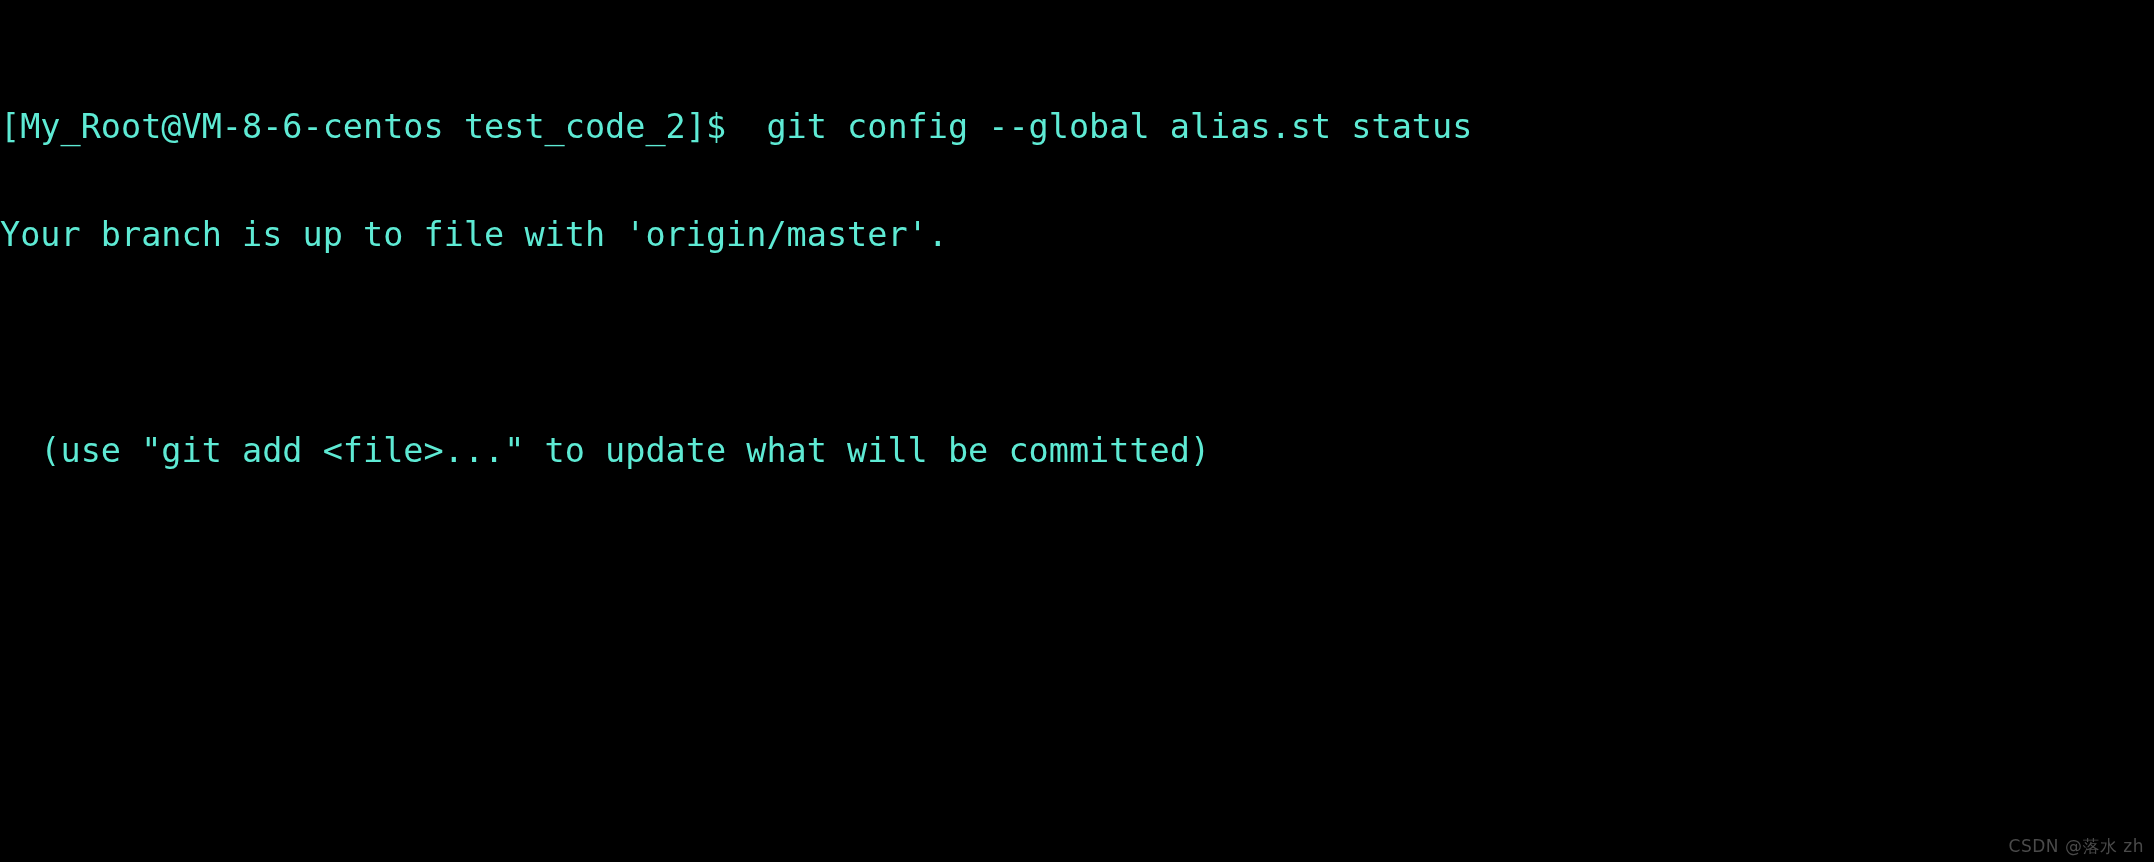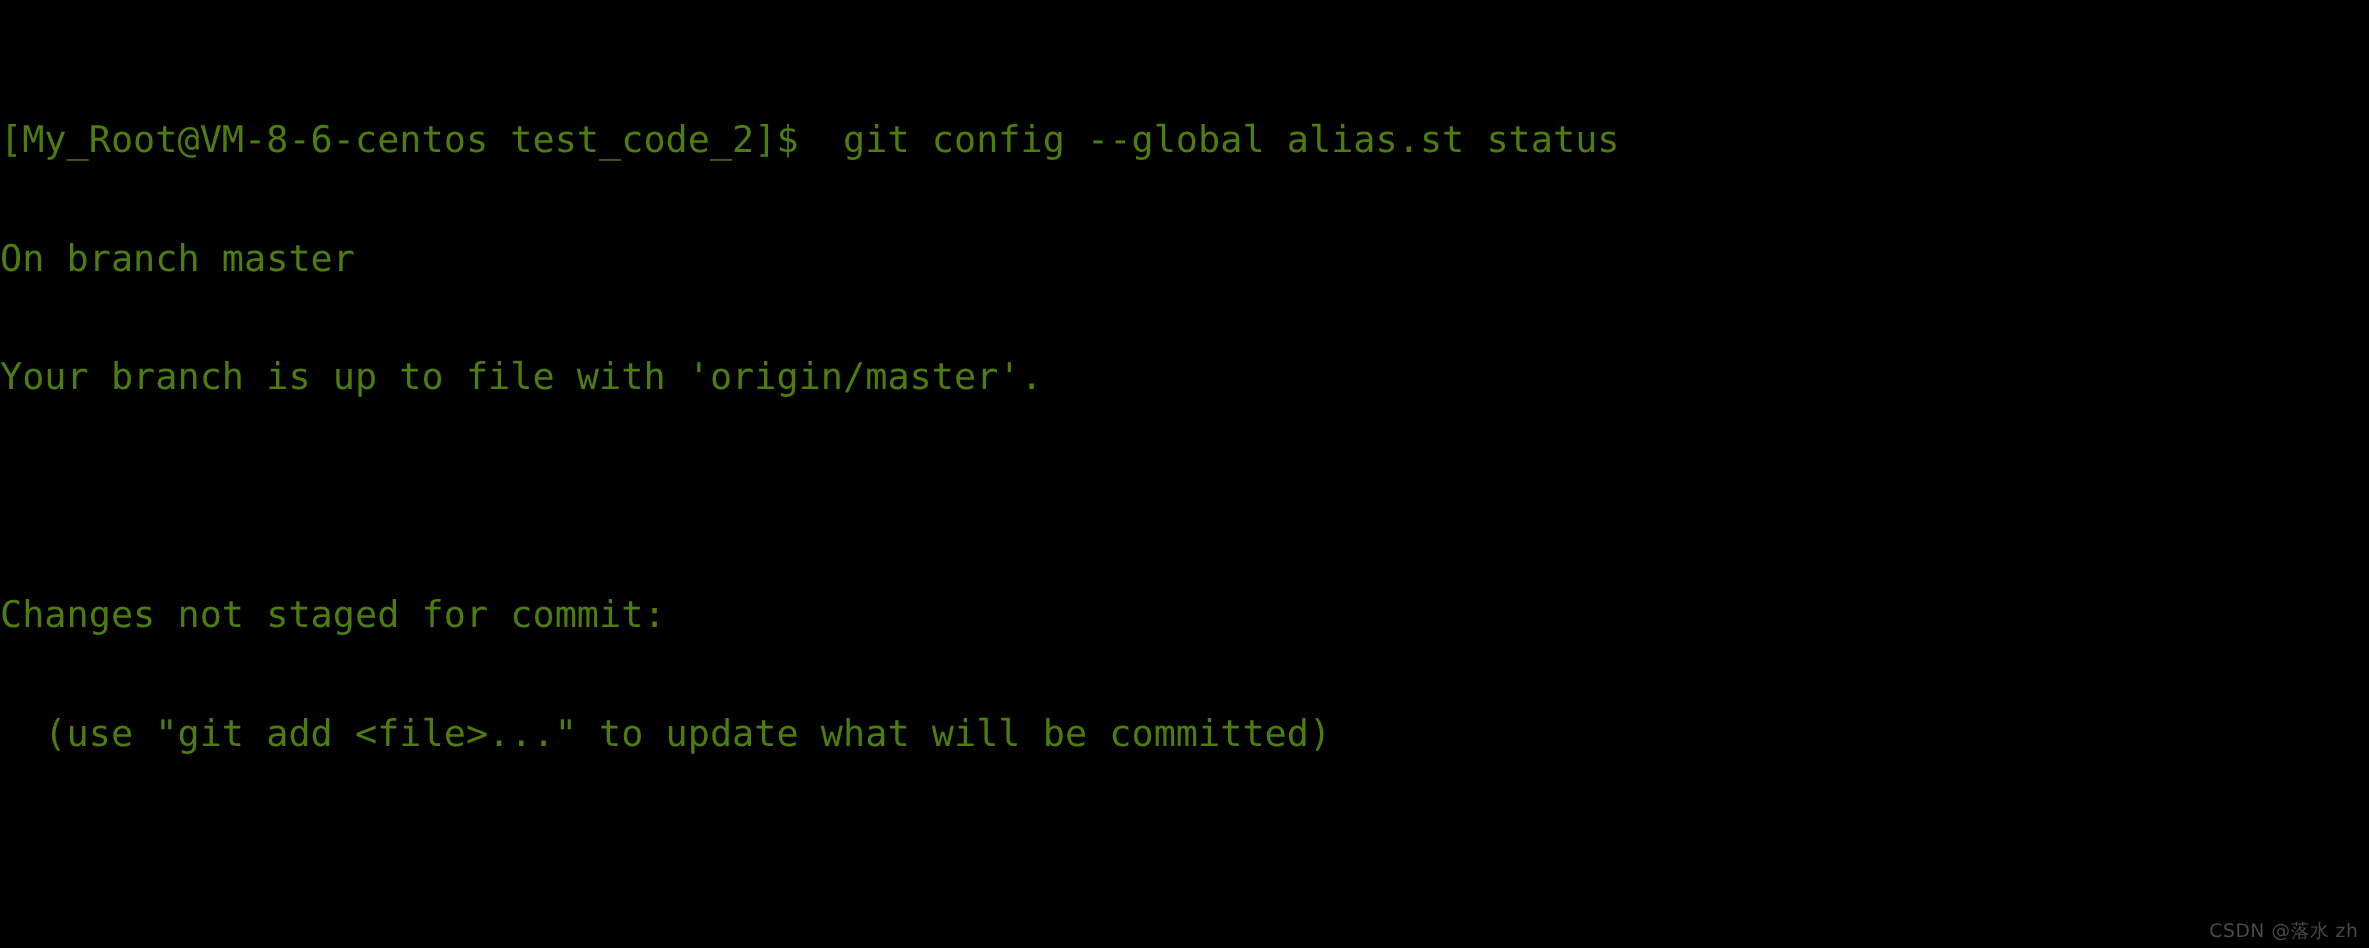--- a/index.html
+++ b/index.html
@@ -34,43 +34,41 @@
     letter-spacing: 0px;
     white-space: pre;
     color: #c8c8c8;
     -webkit-font-smoothing: none;
   }
   .line {
     height: 36px;
     white-space: pre;
     display: block;
   }
-  .fg-default { color: #4d7c0f; }
+  .fg-default { color: #5eead4; }
   #watermark {
     position: absolute;
     right: 10px;
     bottom: 4px;
     color: #4a4a4a;
     font-family: "DejaVu Sans", "Liberation Sans", sans-serif;
     font-size: 17px;
     letter-spacing: 0.5px;
     white-space: pre;
   }
 </style>
 </head>
 <body>
 
 <div id="terminal">
   <div class="screen">
 
     <span class="line fg-default">[My_Root@VM-8-6-centos test_code_2]$  git config --global alias.st status</span>
-    <span class="line fg-default">On branch master</span>
     <span class="line fg-default">Your branch is up to file with 'origin/master'.</span>
     <span class="line fg-default"></span>
-    <span class="line fg-default">Changes not staged for commit:</span>
     <span class="line fg-default">  (use "git add &lt;file&gt;..." to update what will be committed)</span>
     
     
     
     
     
     
     
     
     

